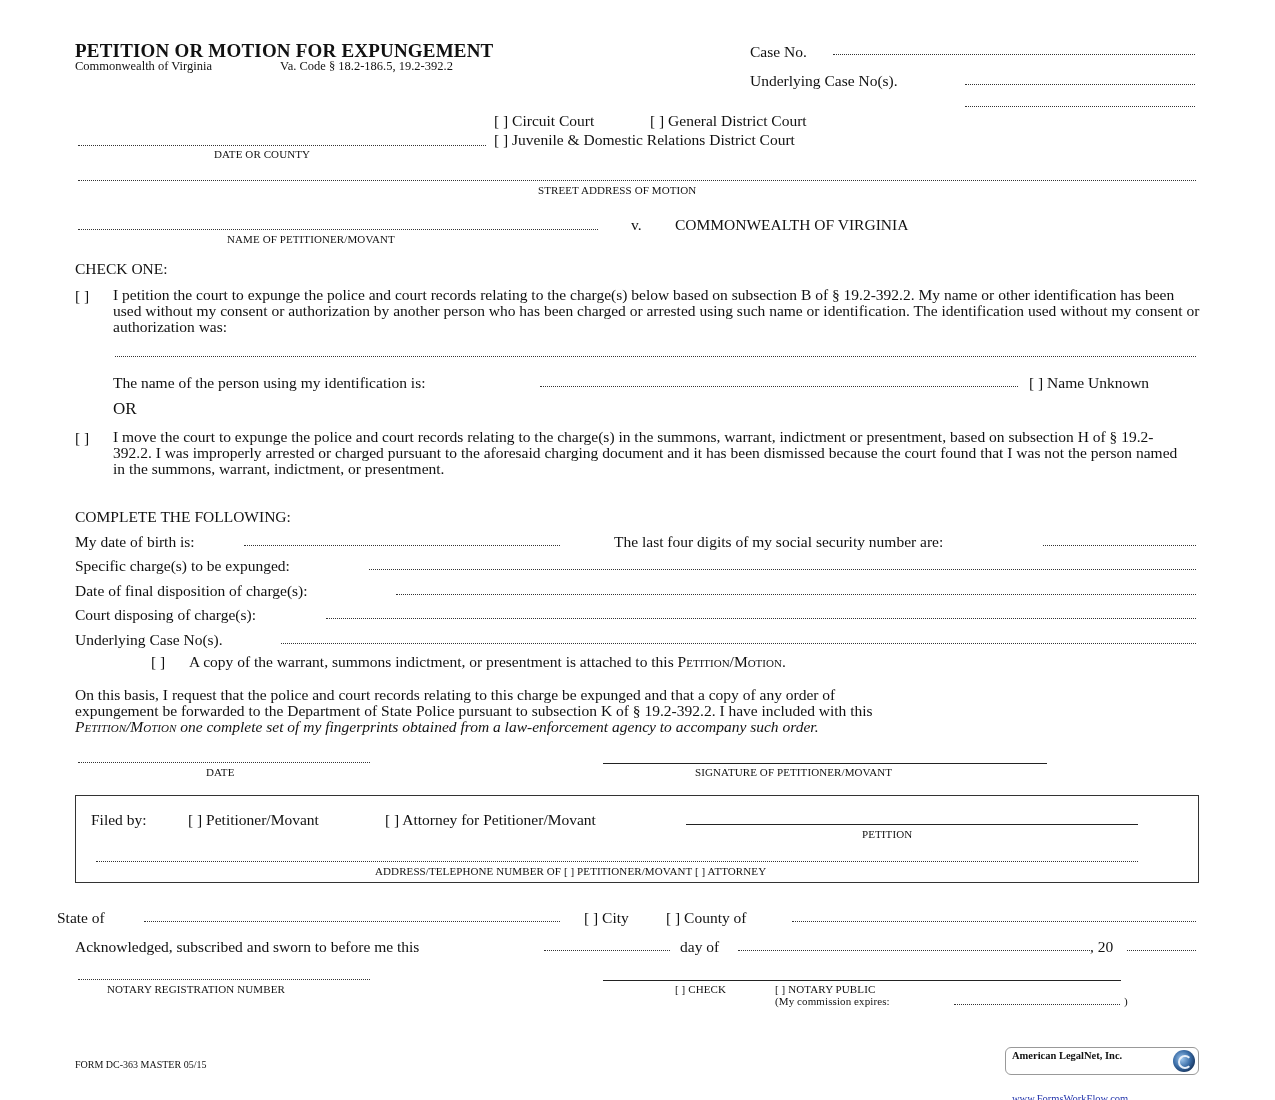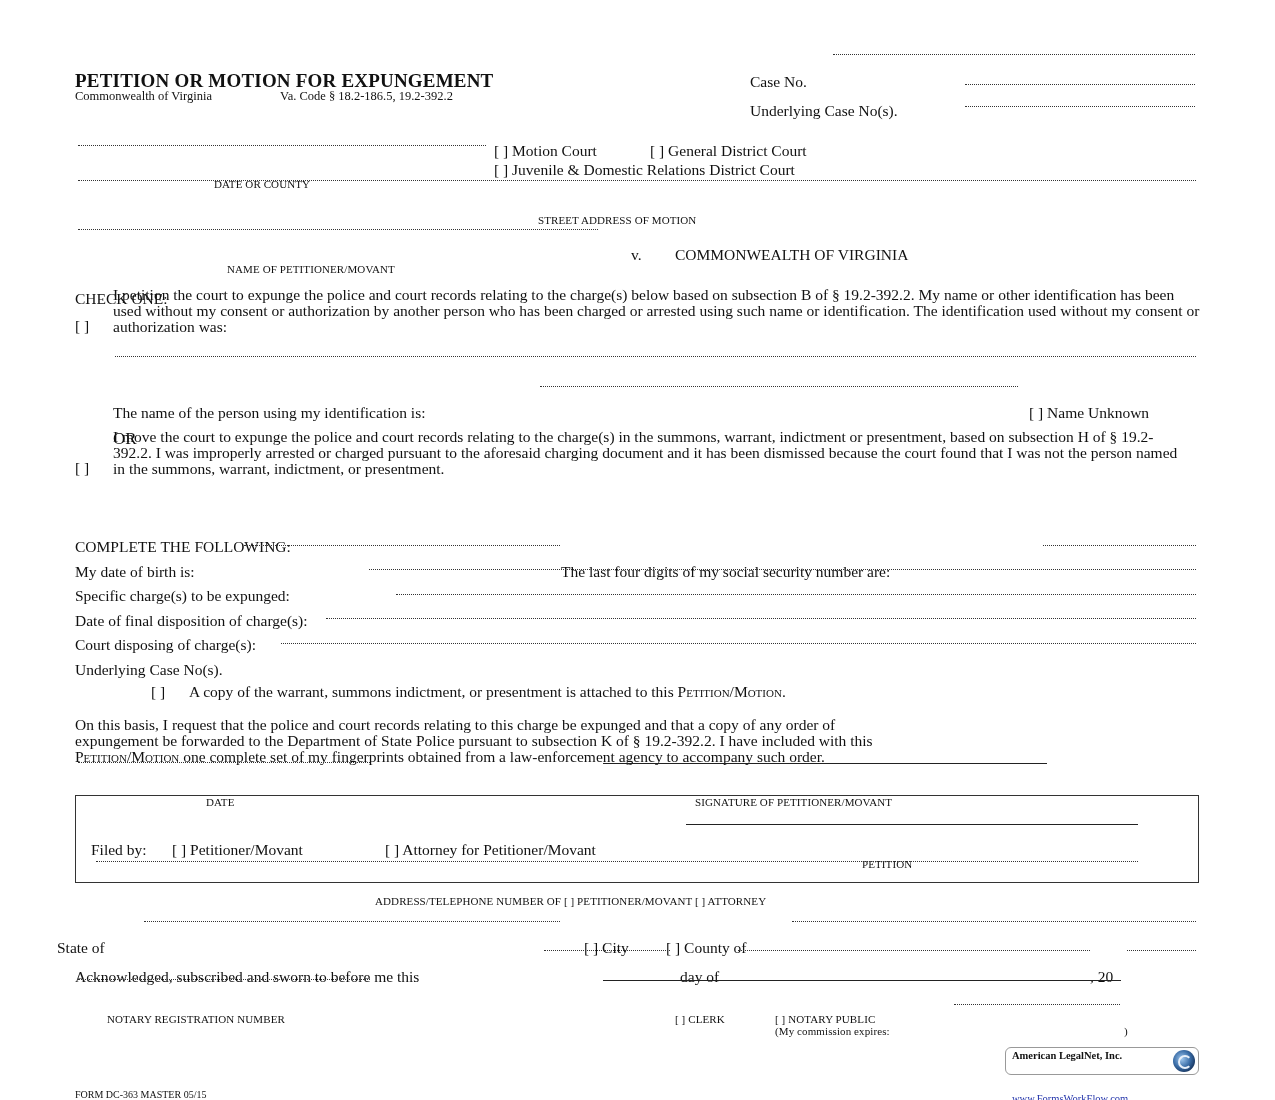--- a/index.html
+++ b/index.html
@@ -1,18 +1,18 @@
 <!DOCTYPE html>
 <html><head>
   <meta charset="utf-8">
   <style>
     html, body { margin: 0; padding: 0; background: #ffffff; }
     body { width: 1275px; height: 1100px; position: relative; overflow: hidden;
            font-family: "Liberation Serif", "DejaVu Serif", serif; color: #111; }
-    .abs { position: absolute; white-space: nowrap; margin-top: 30px; }
+    .abs { position: absolute; white-space: nowrap; }
     .t15 { font-size: 15.5px; line-height: 18px; }
     .cap { font-size: 11px; line-height: 12px; letter-spacing: 0.1px; }
     .title { font-size: 19px; font-weight: bold; letter-spacing: 0.2px; }
     .sub { font-size: 12.5px; }
     .dots { position: absolute; border-bottom: 1px dotted #333; height: 0; }
     .uline { position: absolute; border-bottom: 1px solid #222; height: 0; }
     .para { position: absolute; font-size: 15.5px; line-height: 16px; white-space: normal; }
     .sc { font-variant: small-caps; }
     .box { position: absolute; left: 75px; top: 795px; width: 1124px; height: 88px; border: 1.5px solid #333; box-sizing: border-box; }
     .logo { position: absolute; left: 1005px; top: 1047px; width: 194px; height: 28px; border: 1px solid #999; border-radius: 6px; box-sizing: border-box; background: #fff; }
@@ -28,21 +28,21 @@
 <div class="abs title" style="left:75px; top:40px;">PETITION OR MOTION FOR EXPUNGEMENT</div>
 <div class="abs sub" style="left:75px; top:59px;">Commonwealth of Virginia</div>
 <div class="abs sub" style="left:280px; top:59px;">Va. Code § 18.2-186.5, 19.2-392.2</div>
 
 <div class="abs t15" style="left:750px; top:43px;">Case No.</div>
 <div class="dots" style="left:833px; top:54px; width:362px;"></div>
 <div class="abs t15" style="left:750px; top:72px;">Underlying Case No(s).</div>
 <div class="dots" style="left:965px; top:84px; width:230px;"></div>
 <div class="dots" style="left:965px; top:106px; width:230px;"></div>
 
-<div class="abs t15" style="left:494px; top:112px;">[  ] Motion Court</div>
+<div class="abs t15" style="left:494px; top:112px;">[  ] Circuit Court</div>
 <div class="abs t15" style="left:650px; top:112px;">[  ] General District Court</div>
 <div class="abs t15" style="left:494px; top:131px;">[  ] Juvenile &amp; Domestic Relations District Court</div>
 <div class="dots" style="left:78px; top:145px; width:408px;"></div>
 <div class="abs cap" style="left:214px; top:148px;">DATE OR COUNTY</div>
 <div class="dots" style="left:78px; top:180px; width:1118px;"></div>
 <div class="abs cap" style="left:538px; top:184px;">STREET ADDRESS OF MOTION</div>
 
 <div class="dots" style="left:78px; top:229px; width:520px;"></div>
 <div class="abs cap" style="left:227px; top:233px;">NAME OF PETITIONER/MOVANT</div>
 <div class="abs t15" style="left:631px; top:216px;">v.</div>
@@ -55,47 +55,47 @@
 <div class="abs t15" style="left:113px; top:374px;">The name of the person using my identification is:</div>
 <div class="dots" style="left:540px; top:386px; width:478px;"></div>
 <div class="abs t15" style="left:1029px; top:374px;">[  ] Name Unknown</div>
 <div class="abs" style="left:113px; top:399px; font-size:17px;">OR</div>
 <div class="abs t15" style="left:75px; top:429px;">[  ]</div>
 <div class="para" style="left:113px; top:429px; width:1070px;">I move the court to expunge the police and court records relating to the charge(s) in the summons, warrant, indictment or presentment, based on subsection H of § 19.2-392.2.  I was improperly arrested or charged pursuant to the aforesaid charging document and it has been dismissed because the court found that I was not the person named in the summons, warrant, indictment, or presentment.</div>
 
 <div class="abs t15" style="left:75px; top:508px;">COMPLETE THE FOLLOWING:</div>
 <div class="abs t15" style="left:75px; top:533px;">My date of birth is:</div>
 <div class="dots" style="left:244px; top:545px; width:316px;"></div>
-<div class="abs t15" style="left:561px; top:533px;">The last four digits of my social security number are:</div>
+<div class="abs t15" style="left:614px; top:533px;">The last four digits of my social security number are:</div>
 <div class="dots" style="left:1043px; top:545px; width:153px;"></div>
 
 <div class="abs t15" style="left:75px; top:557px;">Specific charge(s) to be expunged:</div>
 <div class="dots" style="left:369px; top:569px; width:827px;"></div>
 <div class="abs t15" style="left:75px; top:582px;">Date of final disposition of charge(s):</div>
 <div class="dots" style="left:396px; top:594px; width:800px;"></div>
 <div class="abs t15" style="left:75px; top:606px;">Court disposing of charge(s):</div>
 <div class="dots" style="left:326px; top:618px; width:870px;"></div>
 <div class="abs t15" style="left:75px; top:631px;">Underlying Case No(s).</div>
 <div class="dots" style="left:281px; top:643px; width:915px;"></div>
 
 <div class="abs t15" style="left:151px; top:653px;">[  ]</div>
 <div class="abs t15" style="left:189px; top:653px;"><span>A copy of the warrant, summons indictment, or presentment is attached to this </span><span class="sc">Petition/Motion</span><span>.</span></div>
 
 <div class="abs t15" style="left:75px; top:686px;">On this basis, I request that the police and court records relating to this charge be expunged and that a copy of any order of</div>
 <div class="abs t15" style="left:75px; top:702px;">expungement be forwarded to the Department of State Police pursuant to subsection K of § 19.2-392.2.  I have included with this</div>
-<div class="abs t15" style="left:75px; top:718px;"><span class="sc">Petition/Motion</span><span> one complete set of my fingerprints obtained from a law-enforcement agency to accompany such order.</span></div>
+<div class="abs t15" style="left:75px; top:718px;font-style:italic;"><span class="sc">Petition/Motion</span><span> one complete set of my fingerprints obtained from a law-enforcement agency to accompany such order.</span></div>
 
 <div class="dots" style="left:78px; top:762px; width:292px;"></div>
 <div class="abs cap" style="left:206px; top:766px;">DATE</div>
 <div class="uline" style="left:603px; top:763px; width:444px;"></div>
 <div class="abs cap" style="left:695px; top:766px;">SIGNATURE OF PETITIONER/MOVANT</div>
 
 <div class="box"></div>
 <div class="abs t15" style="left:91px; top:811px;">Filed by:</div>
-<div class="abs t15" style="left:172px; top:811px;text-align:center;">[  ] Petitioner/Movant</div>
+<div class="abs t15" style="left:188px; top:811px;text-align:center;">[  ] Petitioner/Movant</div>
 <div class="abs t15" style="left:385px; top:811px;">[  ] Attorney for Petitioner/Movant</div>
 <div class="uline" style="left:686px; top:824px; width:452px;"></div>
 <div class="abs cap" style="left:862px; top:828px;">PETITION</div>
 <div class="dots" style="left:96px; top:861px; width:1042px;"></div>
 <div class="abs cap" style="left:375px; top:865px;">ADDRESS/TELEPHONE NUMBER OF [  ] PETITIONER/MOVANT  [  ] ATTORNEY</div>
 
 <div class="abs t15" style="left:57px; top:909px;">State of</div>
 <div class="dots" style="left:144px; top:921px; width:416px;"></div>
 <div class="abs t15" style="left:584px; top:909px;">[  ] City</div>
 <div class="abs t15" style="left:666px; top:909px;">[  ] County of</div>
@@ -104,21 +104,21 @@
 <div class="abs t15" style="left:75px; top:938px;">Acknowledged, subscribed and sworn to before me this</div>
 <div class="dots" style="left:544px; top:950px; width:126px;"></div>
 <div class="abs t15" style="left:680px; top:938px;">day of</div>
 <div class="dots" style="left:738px; top:950px; width:352px;"></div>
 <div class="abs t15" style="left:1090px; top:938px;">, 20</div>
 <div class="dots" style="left:1127px; top:950px; width:69px;"></div>
 
 <div class="dots" style="left:78px; top:979px; width:292px;"></div>
 <div class="abs cap" style="left:107px; top:983px;">NOTARY REGISTRATION NUMBER</div>
 <div class="uline" style="left:603px; top:980px; width:518px;"></div>
-<div class="abs cap" style="left:675px; top:983px;">[  ] CLERK</div>
+<div class="abs cap" style="left:675px; top:983px;">[  ] CHECK</div>
 <div class="abs cap" style="left:775px; top:983px;">[  ] NOTARY PUBLIC</div>
 <div class="abs cap" style="left:775px; top:995px;">(My commission expires:</div>
 <div class="dots" style="left:954px; top:1004px; width:166px;"></div>
 <div class="abs cap" style="left:1124px; top:995px;">)</div>
 
 <div class="abs" style="left:75px; top:1059px; font-size:10px;">FORM DC-363 MASTER 05/15</div>
 <div class="logo">
   <span class="logo-name">American LegalNet, Inc.</span>
   <span class="logo-url">www.FormsWorkFlow.com</span>
   <span class="globe"></span>

